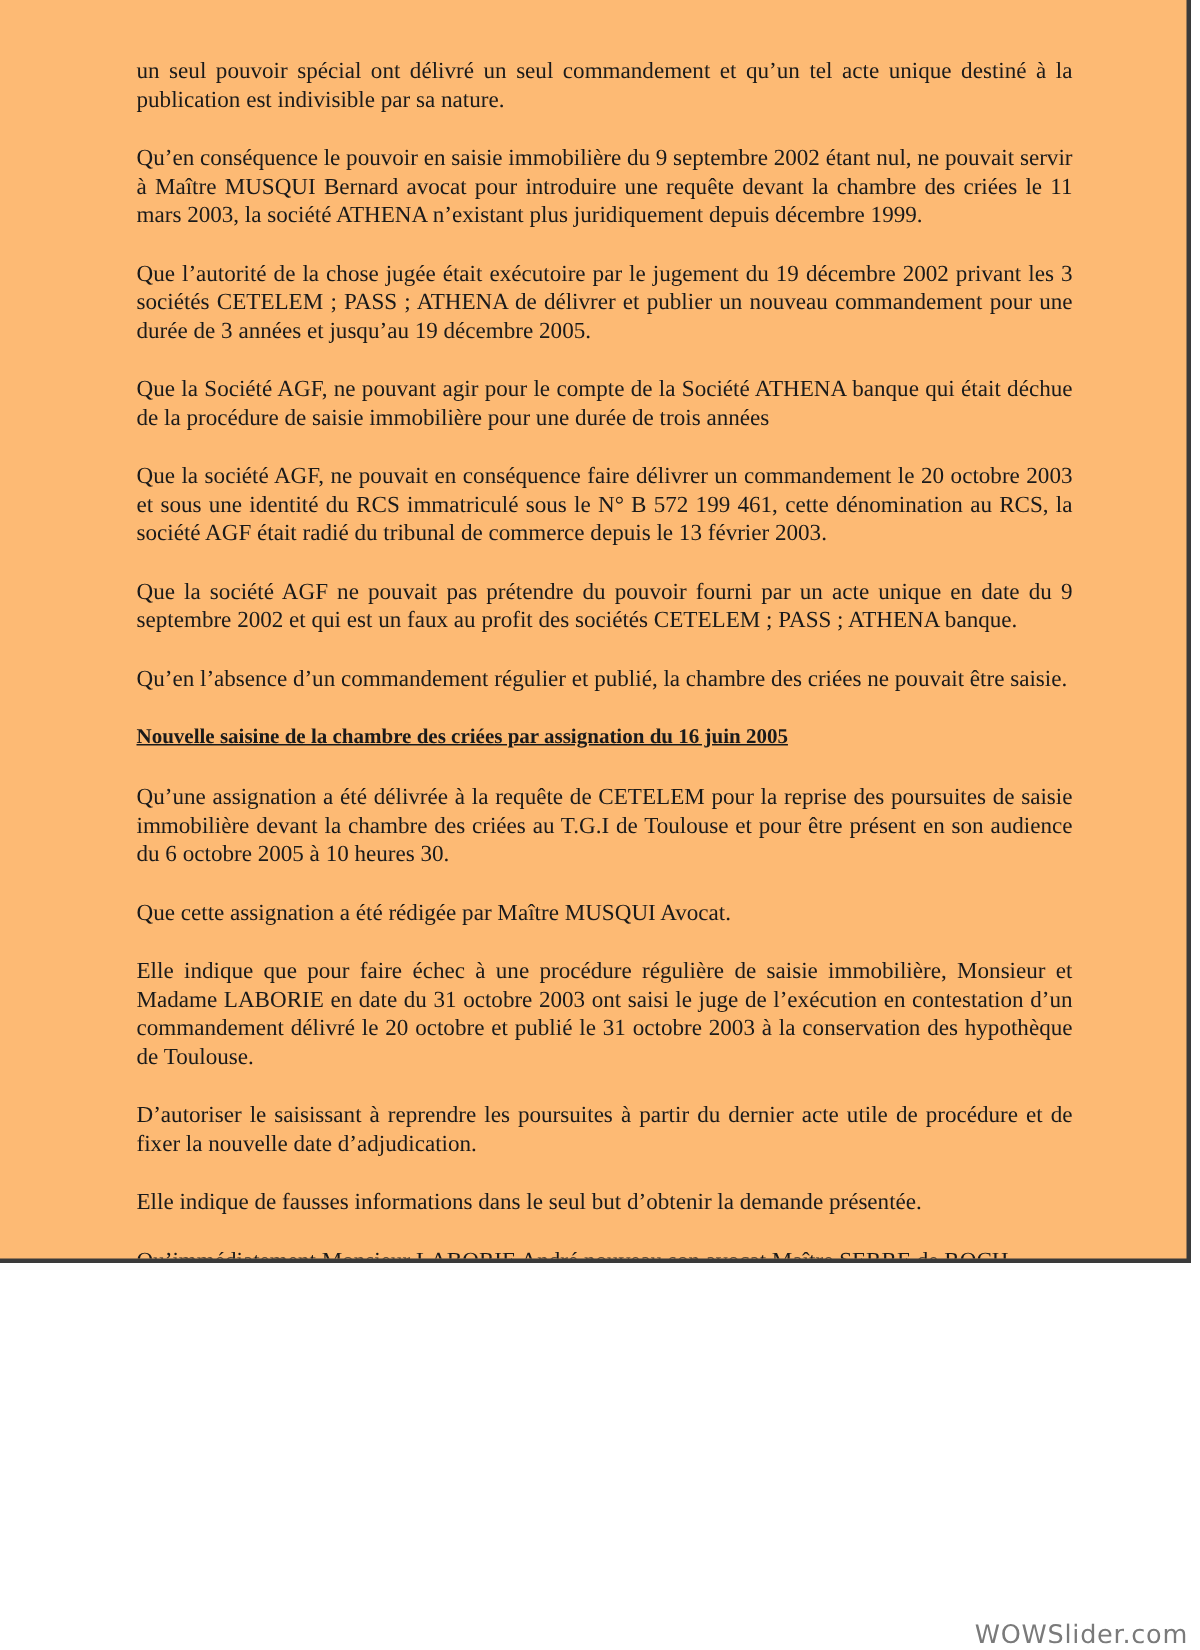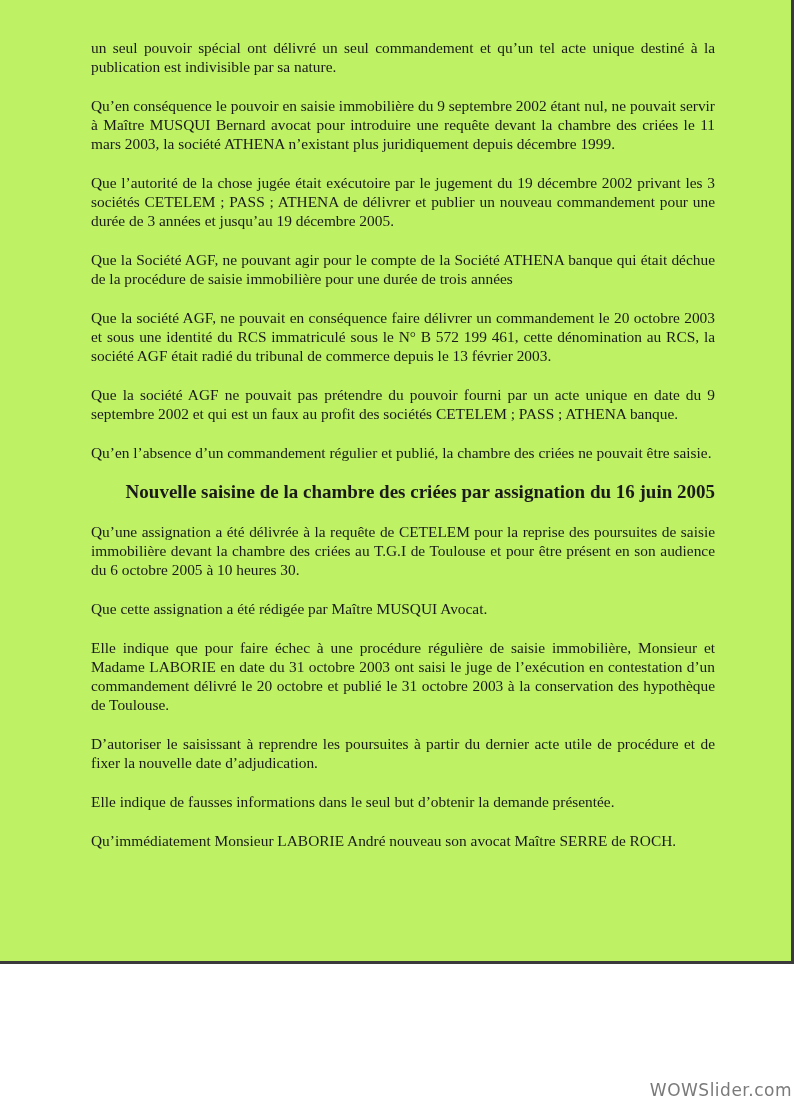--- a/index.html
+++ b/index.html
@@ -4,43 +4,44 @@
 <style>
   html, body { margin: 0; padding: 0; }
   body {
     width: 800px; height: 1100px; overflow: hidden;
     background: #ffffff;
     font-family: "Liberation Serif", "DejaVu Serif", serif;
     color: #1a1a1a;
   }
   .page {
     position: relative;
-    width: 794px; height: 964px;
-    background: #bef264;
+    width: 794px; height: 842px;
+    background: #fdba74;
     border-right: 3px solid #3a3a3a;
     border-bottom: 3px solid #3a3a3a;
     box-sizing: border-box;
     overflow: hidden;
   }
   .body-text {
     position: absolute;
     left: 91px; top: 38px;
     width: 624px;
     font-size: 15.4px;
     line-height: 19px;
   }
   .para {
     margin: 0 0 20px 0;
     text-align: justify;
   }
   .heading {
-    text-align: right;
+    text-align: left;
     font-weight: bold;
+    text-decoration: underline;
     margin: 20px 0 21px 0;
-    font-size: 19px;
+    font-size: 14px;
   }
   .stamp {
     position: absolute;
     font-family: "DejaVu Sans", "Liberation Sans", sans-serif;
     color: #4a4a4a;
     letter-spacing: 1px;
     font-weight: bold;
     white-space: nowrap;
   }
   .stamp-greffier { left: 336px; top: 983px; font-size: 14px; transform: rotate(-2deg); }

